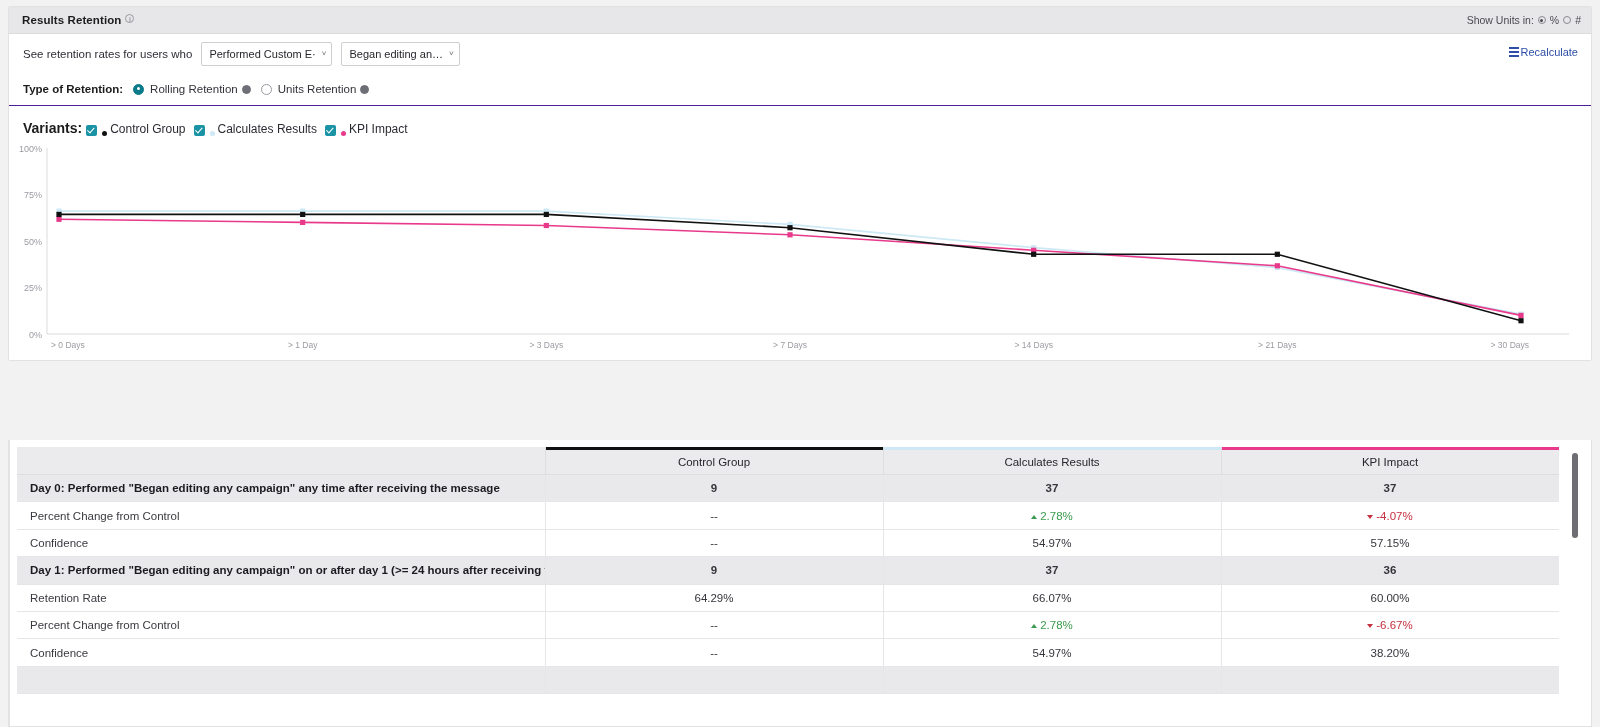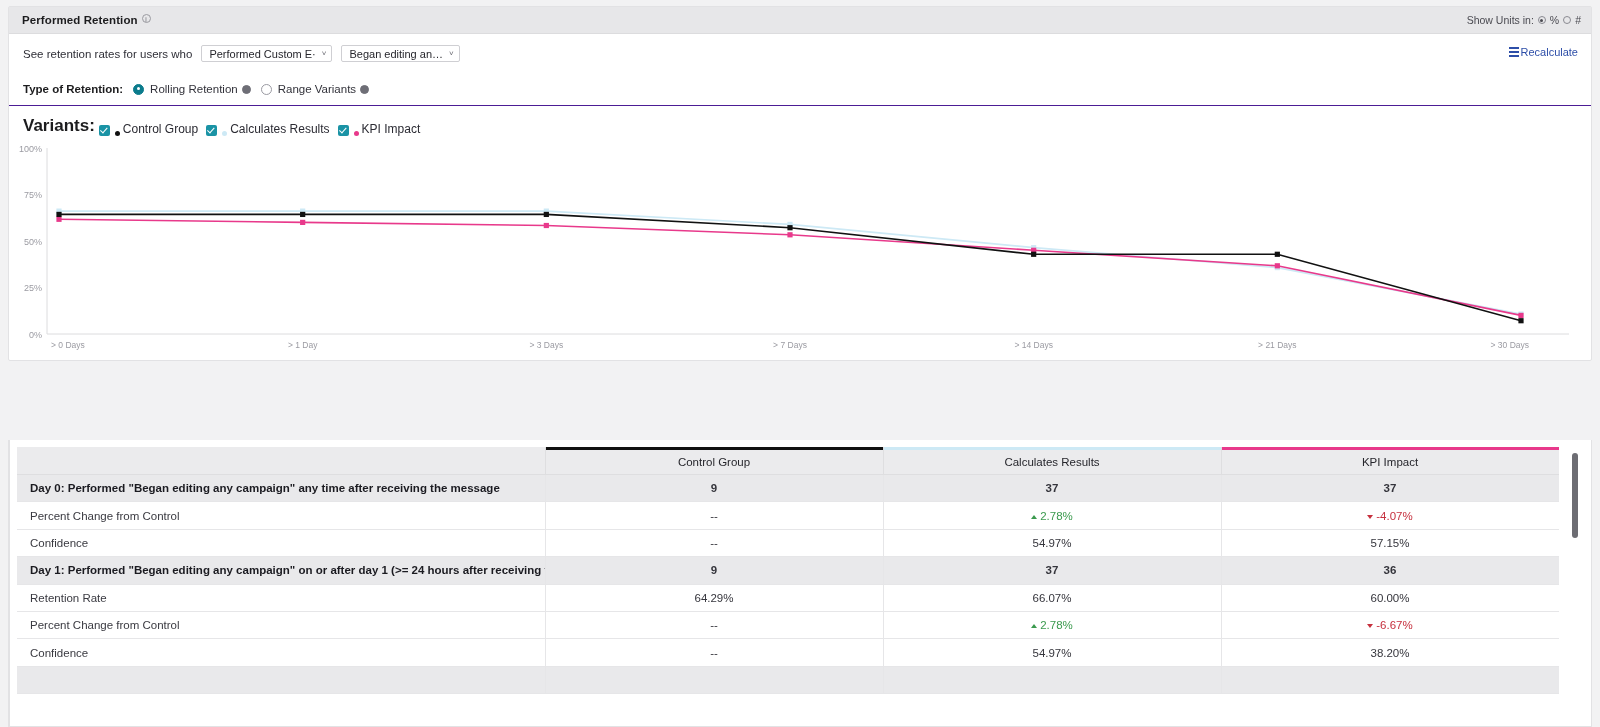--- a/index.html
+++ b/index.html
@@ -100,21 +100,21 @@
   .row3 { height: 33px; border-bottom: 1px solid #4c1d95;}
   .row4 { height: 35px; border-bottom: 1px solid #e6e6e8;}
   .row5 { height: 36px; align-items: flex-end; padding-bottom: 6px;}
 
   .lbl { color: #2f2f37; }
   .lbl-muted { color: #68686f; }
   .strong { font-weight: bold; color: #1c1c1e; }
 
   .select {
     margin-left: 9px;
-    height: 17px;
+    height: 24px;
     min-width: 103px;
     border: 1px solid #cfcfd3;
     border-radius: 2px;
     background: #fff;
     display: inline-flex;
     align-items: center;
     justify-content: space-between;
     padding: 0 5px 0 7px;
     font-size: 11px;
     color: #26262c;
@@ -192,21 +192,21 @@
     transform: rotate(42deg);
   }
   .dot {
     width: 5px; height: 5px;
     border-radius: 50%;
     display: inline-block;
     margin: 0 3px 0 5px;
     vertical-align: 1px;
   }
   .variant-name { font-size: 12px; color: #2b2b33; }
-  .variants-label { font-weight: bold; font-size: 17px; color: #1c1c1e; margin-right: 4px;}
+  .variants-label { font-weight: bold; font-size: 14px; color: #1c1c1e; margin-right: 4px;}
 
   
   .chart-wrap {
     position: relative;
     height: 218px;
     padding: 0;
   }
   .chart-svg { display: block; }
 
   
@@ -308,21 +308,21 @@
 </style>
 </head>
 <body>
 
 <div id="root">
 
   <div class="panel">
 
     <div class="titlebar">
       <div class="title">
-        <span>Performed Retention</span><span class="info-icon">i</span>
+        <span>Results Retention</span><span class="info-icon">i</span>
       </div>
       <div class="units">
         <span>Show Units in:</span>
         <span class="radio-sm on"></span>
         <span>%</span>
         <span class="radio-sm"></span>
         <span>#</span>
       </div>
     </div>
 
@@ -342,21 +342,21 @@
       </span>
     </div>
 
 
     <div class="ctrl-row row3">
       <span class="strong">Type of Retention:</span>
       <span class="radio on"></span>
       <span>Rolling Retention</span>
         <span class="info-icon solid"></span>
       <span class="radio"></span>
-      <span>Range Variants</span>
+      <span>Units Retention</span>
         <span class="info-icon solid"></span>
     </div>
 
 
     <div class="ctrl-row row5">
       <span class="variants-label">Variants:</span>
 
       <span class="cb"></span>
       <span class="dot" style="background:#111111"></span>
       <span class="variant-name">Control Group</span>

